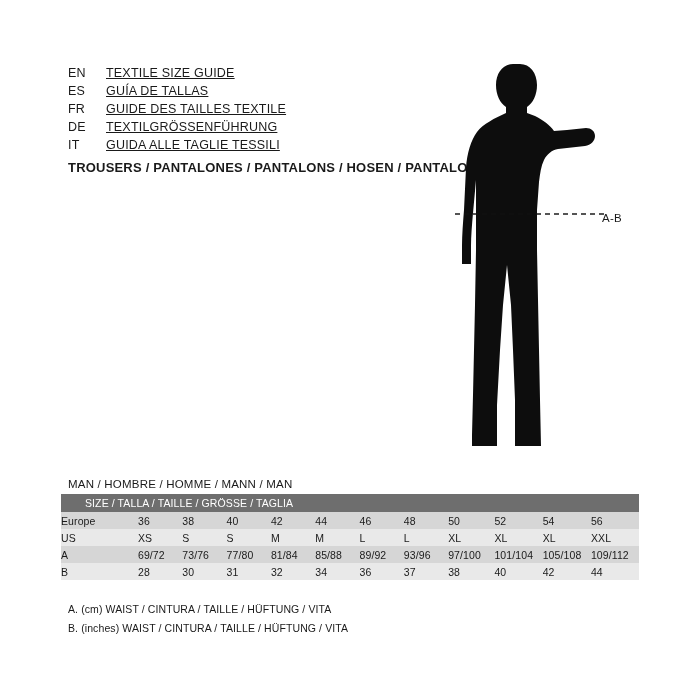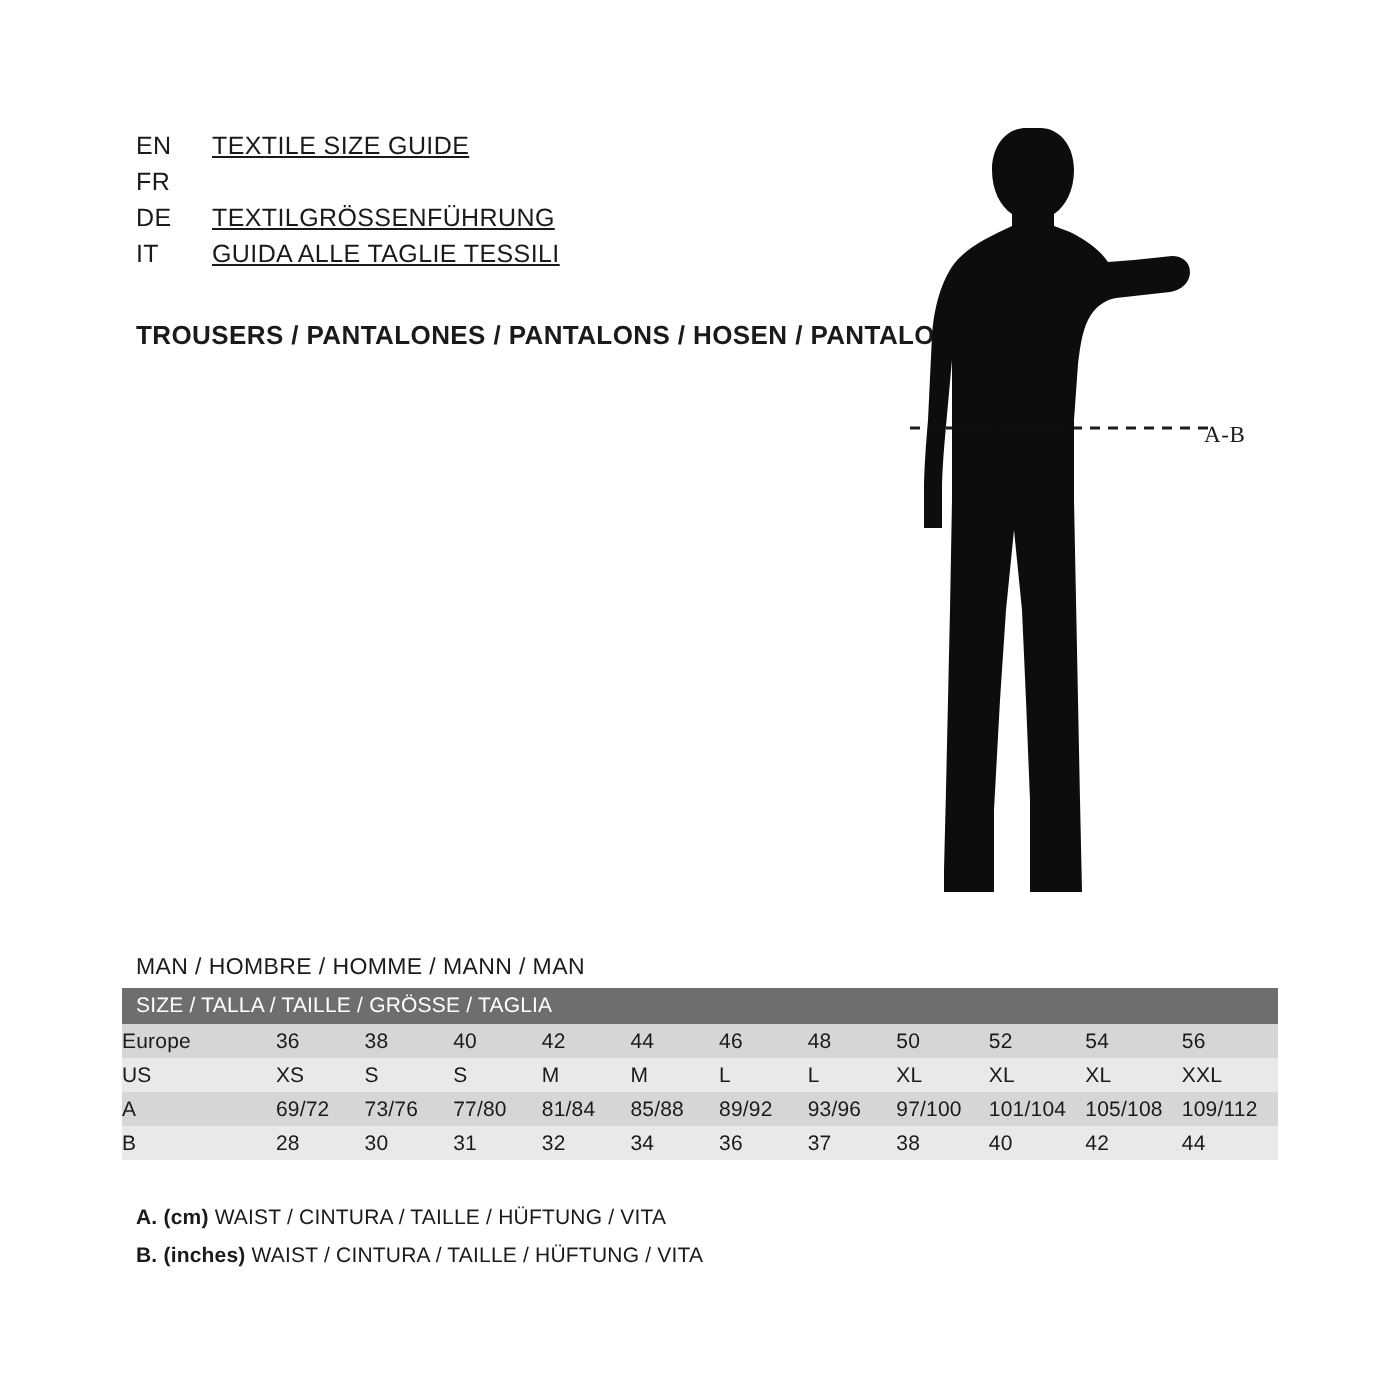--- a/index.html
+++ b/index.html
@@ -66,21 +66,20 @@
   }
   .figure-wrap svg {
     display: block;
   }
   .ab-label {
     position: absolute;
     left: 602px;
     top: 212px;
     font-size: 11.5px;
     letter-spacing: 0.3px;
-    font-family: Liberation Serif, serif;
   }
 
   
   .gender-label {
     position: absolute;
     left: 68px;
     top: 478px;
     font-size: 11.5px;
     letter-spacing: 0.2px;
     white-space: nowrap;
@@ -99,21 +98,21 @@
     height: 17px;
     text-align: left;
     font-weight: normal;
     letter-spacing: 0.1px;
     white-space: nowrap;
   }
   .header-row th {
     background: #6e6e6e;
     color: #ffffff;
     height: 18px;
-    padding-left: 7px;
+    padding-left: 24px;
     font-size: 10.5px;
   }
   .row-shade-dark td {
     background: #d6d6d6;
   }
   .row-shade-light td {
     background: #e9e9e9;
   }
   .label-cell {
     padding-left: 7px;
@@ -130,35 +129,40 @@
     left: 68px;
     top: 600px;
     font-size: 10.5px;
     letter-spacing: 0.1px;
     line-height: 19px;
   }
   .footnote {
     white-space: nowrap;
   }
   .fn-strong {
-    font-weight: bold;
+    font-weight: normal;
   }
 </style>
 </head>
 <body>
 
 <div class="page">
 
   <div class="lang-block">
     <div class="lang-row">
       <span class="lang-code">EN</span>
       <span class="lang-text">TEXTILE SIZE GUIDE</span>
     </div>
     <div class="lang-row">
+      <span class="lang-code">ES</span>
+      <span class="lang-text">GUÍA DE TALLAS</span>
+    </div>
+    <div class="lang-row">
       <span class="lang-code">FR</span>
+      <span class="lang-text">GUIDE DES TAILLES TEXTILE</span>
     </div>
     <div class="lang-row">
       <span class="lang-code">DE</span>
       <span class="lang-text">TEXTILGRÖSSENFÜHRUNG</span>
     </div>
     <div class="lang-row">
       <span class="lang-code">IT</span>
       <span class="lang-text">GUIDA ALLE TAGLIE TESSILI</span>
     </div>
   </div>

